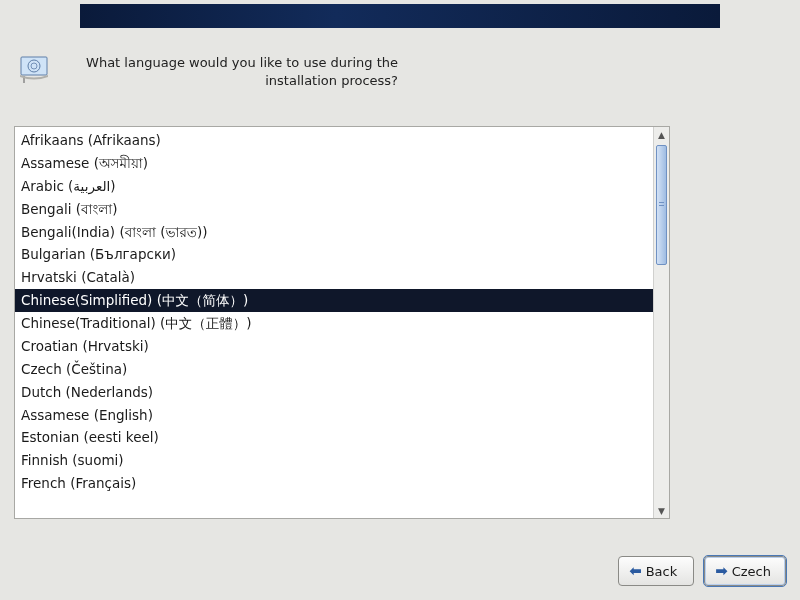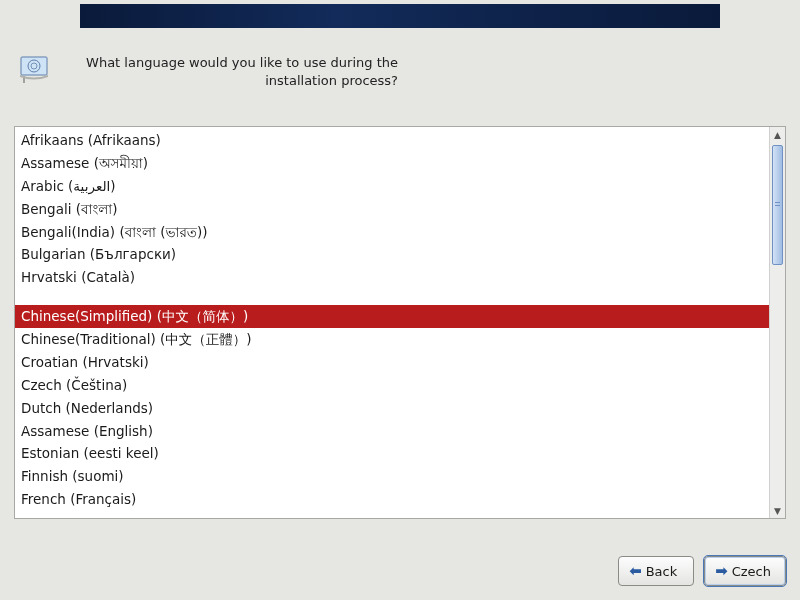--- a/index.html
+++ b/index.html
@@ -40,44 +40,43 @@
   }
   .prompt-text {
     font-size: 13px;
     line-height: 1.35;
     color: #222;
   }
   .list-frame {
     position: absolute;
     left: 14px;
     top: 126px;
-    width: 772px;
+    width: 656px;
     height: 393px;
     background: #fff;
     border: 1px solid #a8a8a4;
     box-sizing: border-box;
     display: flex;
   }
   .language-list {
     flex: 1;
     overflow: hidden;
     padding-top: 2px;
   }
   .language-list .item {
     padding: 3px 6px 3px 6px;
     font-size: 13.5px;
     line-height: 1.25;
     white-space: nowrap;
     cursor: default;
     user-select: none;
   }
   .language-list .item.selected {
-    background: #b91c1c;
+    background: #0f172a;
     color: #fff;
-    margin-top: 16px;
   }
   .scrollbar {
     width: 15px;
     background: #ededeb;
     border-left: 1px solid #d0d0ce;
     position: relative;
   }
   .scrollbar .arrow {
     width: 15px;
     height: 15px;

